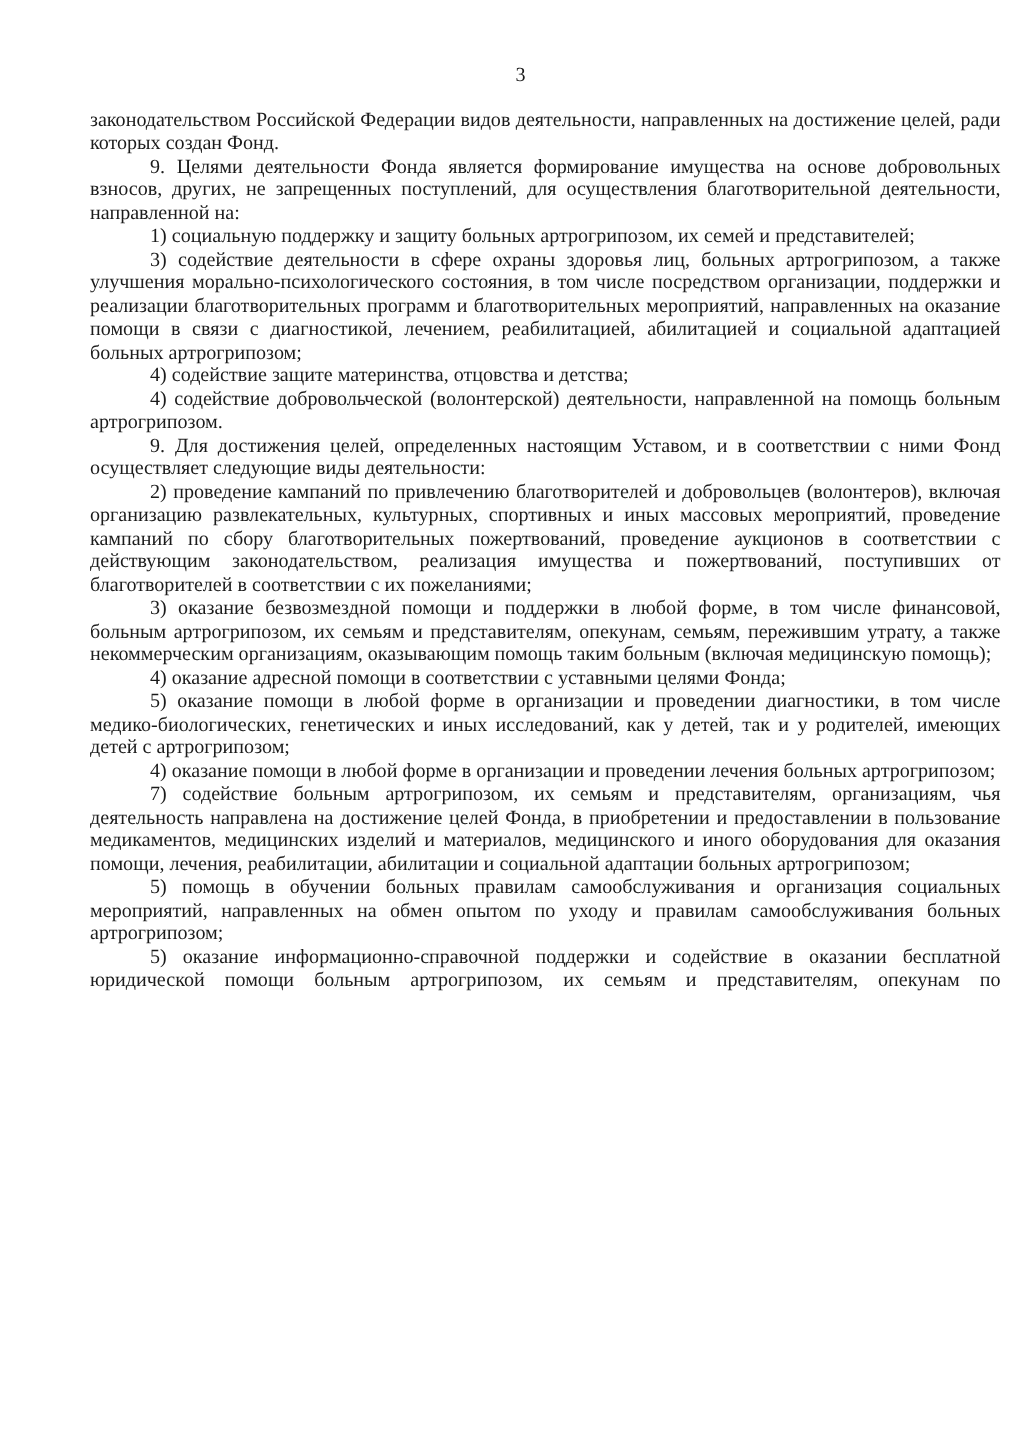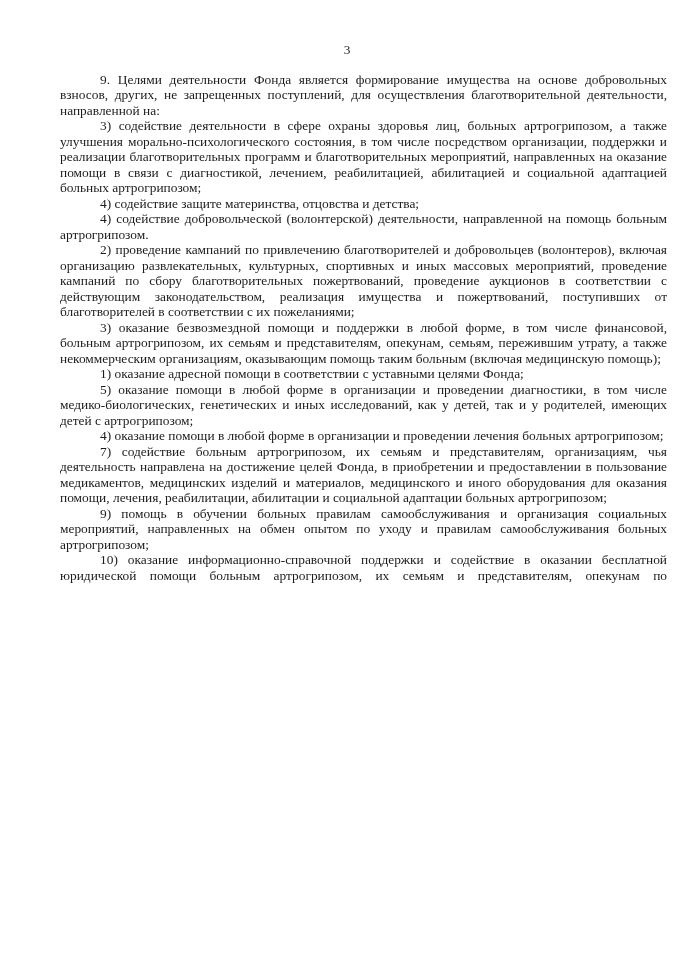--- a/index.html
+++ b/index.html
@@ -40,26 +40,29 @@
   .content p.cut {
     text-align-last: justify;
   }
 </style>
 </head>
 <body>
 
 <div class="page">
   <div class="page-number">3</div>
   <div class="content">
+    <p class="no-indent">законодательством Российской Федерации видов деятельности, направленных на достижение целей, ради которых создан Фонд.</p>
     <p>9. Целями деятельности Фонда является формирование имущества на основе добровольных взносов, других, не запрещенных поступлений, для осуществления благотворительной деятельности, направленной на:</p>
+    <p>1) социальную поддержку и защиту больных артрогрипозом, их семей и представителей;</p>
     <p>3) содействие деятельности в сфере охраны здоровья лиц, больных артрогрипозом, а также улучшения морально-психологического состояния, в том числе посредством организации, поддержки и реализации благотворительных программ и благотворительных мероприятий, направленных на оказание помощи в связи с диагностикой, лечением, реабилитацией, абилитацией и социальной адаптацией больных артрогрипозом;</p>
     <p>4) содействие защите материнства, отцовства и детства;</p>
     <p>4) содействие добровольческой (волонтерской) деятельности, направленной на помощь больным артрогрипозом.</p>
+    <p>9. Для достижения целей, определенных настоящим Уставом, и в соответствии с ними Фонд осуществляет следующие виды деятельности:</p>
     <p>2) проведение кампаний по привлечению благотворителей и добровольцев (волонтеров), включая организацию развлекательных, культурных, спортивных и иных массовых мероприятий, проведение кампаний по сбору благотворительных пожертвований, проведение аукционов в соответствии с действующим законодательством, реализация имущества и пожертвований, поступивших от благотворителей в соответствии с их пожеланиями;</p>
     <p>3) оказание безвозмездной помощи и поддержки в любой форме, в том числе финансовой, больным артрогрипозом, их семьям и представителям, опекунам, семьям, пережившим утрату, а также некоммерческим организациям, оказывающим помощь таким больным (включая медицинскую помощь);</p>
-    <p>1) оказание адресной помощи в соответствии с уставными целями Фонда;</p>
+    <p>4) оказание адресной помощи в соответствии с уставными целями Фонда;</p>
     <p>5) оказание помощи в любой форме в организации и проведении диагностики, в том числе медико-биологических, генетических и иных исследований, как у детей, так и у родителей, имеющих детей с артрогрипозом;</p>
     <p>4) оказание помощи в любой форме в организации и проведении лечения больных артрогрипозом;</p>
     <p>7) содействие больным артрогрипозом, их семьям и представителям, организациям, чья деятельность направлена на достижение целей Фонда, в приобретении и предоставлении в пользование медикаментов, медицинских изделий и материалов, медицинского и иного оборудования для оказания помощи, лечения, реабилитации, абилитации и социальной адаптации больных артрогрипозом;</p>
-    <p>9) помощь в обучении больных правилам самообслуживания и организация социальных мероприятий, направленных на обмен опытом по уходу и правилам самообслуживания больных артрогрипозом;</p>
-    <p class="cut">10) оказание информационно-справочной поддержки и содействие в оказании бесплатной юридической помощи больным артрогрипозом, их семьям и представителям, опекунам по</p>
+    <p>5) помощь в обучении больных правилам самообслуживания и организация социальных мероприятий, направленных на обмен опытом по уходу и правилам самообслуживания больных артрогрипозом;</p>
+    <p class="cut">5) оказание информационно-справочной поддержки и содействие в оказании бесплатной юридической помощи больным артрогрипозом, их семьям и представителям, опекунам по</p>
   </div>
 </div>
 
 </body></html>

